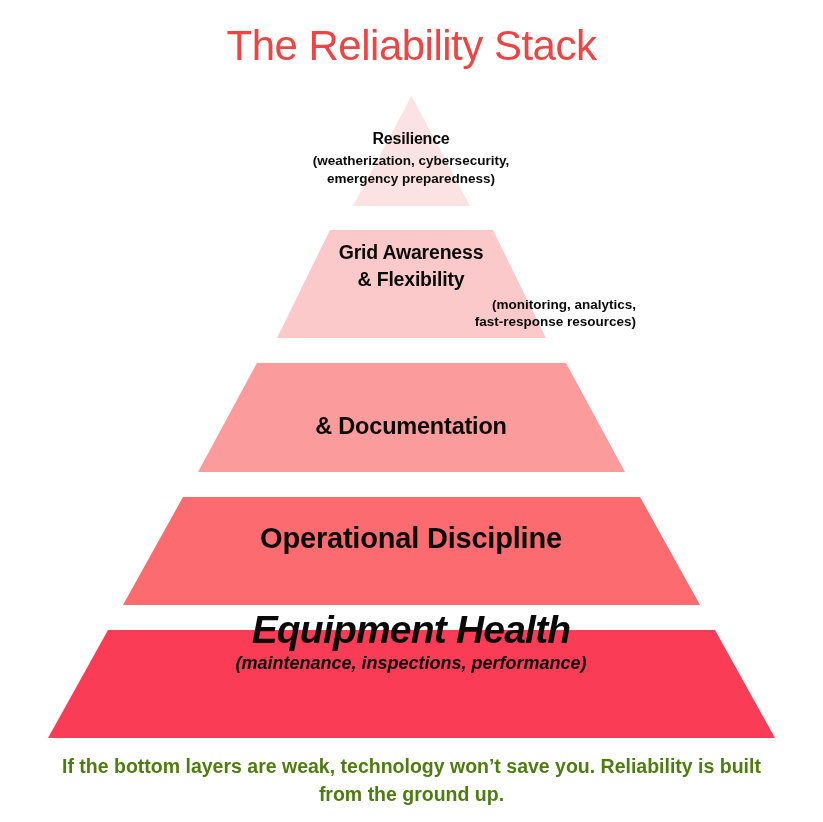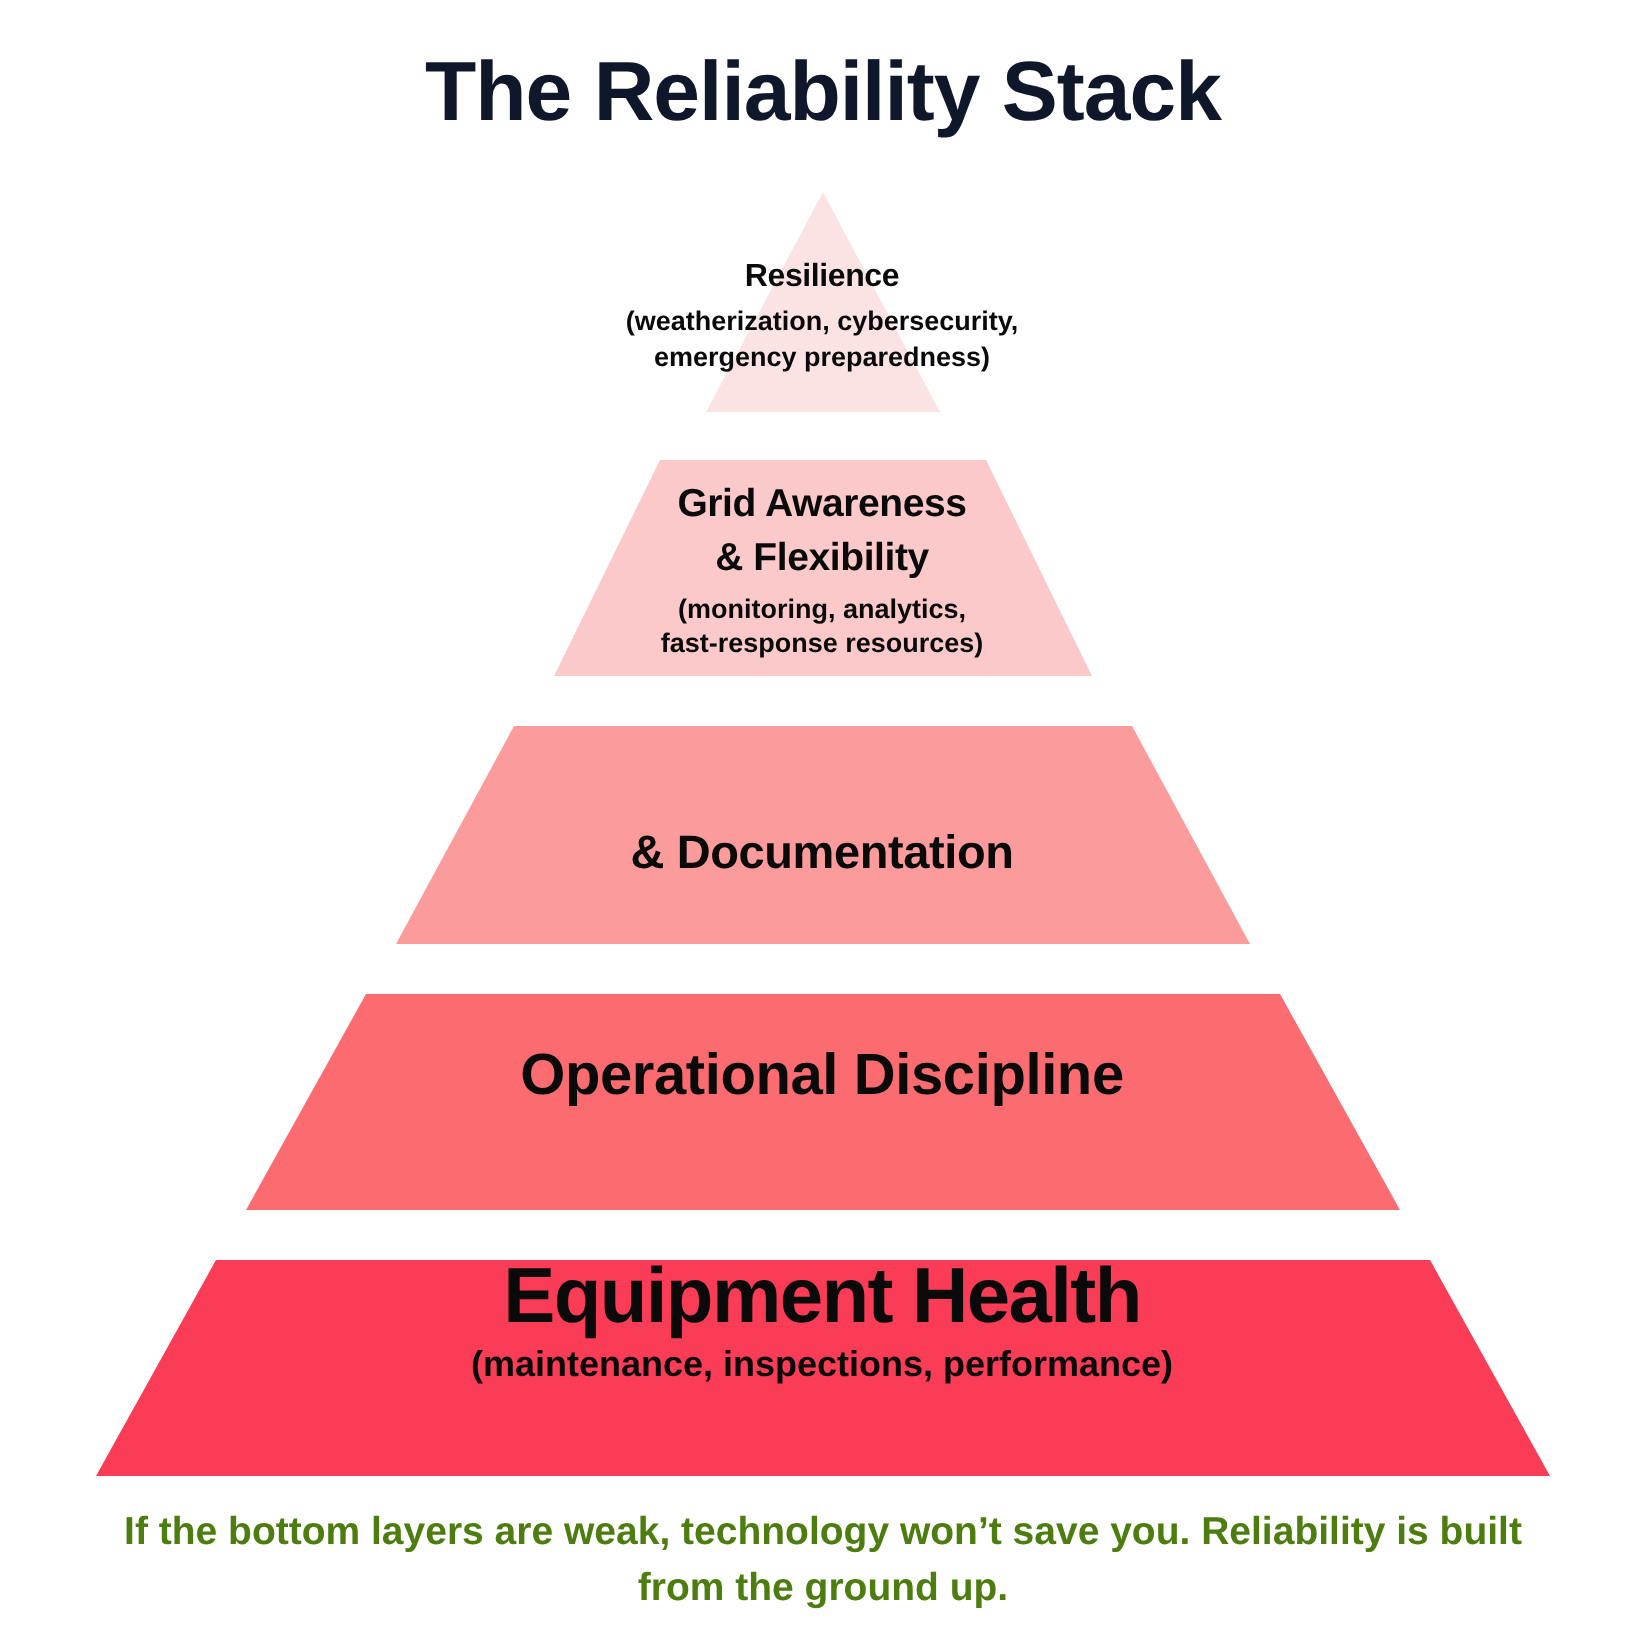--- a/index.html
+++ b/index.html
@@ -21,23 +21,23 @@
   }
 
   
   .page-title {
     position: absolute;
     left: 0;
     top: 22px;
     width: 823px;
     text-align: center;
     font-size: 42px;
-    font-weight: 700;
+    font-weight: 400;
     letter-spacing: -0.5px;
-    color: #0f172a;
+    color: #ef4444;
     line-height: 1.15;
   }
 
   
   .pyramid {
     position: absolute;
     left: 0;
     top: 0;
     width: 823px;
     height: 822px;
@@ -67,34 +67,34 @@
   }
 
   
   #tier-text-1 { left: 161px; top: 130px; width: 500px; }
   #tier-text-1 .tier-title { font-size: 16px; }
   #tier-text-1 .tier-sub   { font-size: 13.5px; margin-top: 3px; line-height: 1.32; }
 
   
   #tier-text-2 { left: 186px; top: 239px; width: 450px; }
   #tier-text-2 .tier-title { font-size: 19.5px; line-height: 1.4; }
-  #tier-text-2 .tier-sub   { font-size: 13.5px; margin-top: 2px; line-height: 1.32; }
+  #tier-text-2 .tier-sub   { font-size: 13.5px; margin-top: 2px; line-height: 1.32; text-align: right; }
 
   
   #tier-text-3 { left: 136px; top: 377px; width: 550px; }
   #tier-text-3 .tier-title { font-size: 23.5px; line-height: 1.4; }
   #tier-text-3 .tier-sub   { font-size: 14.5px; margin-top: 3px; }
 
   
   #tier-text-4 { left: 111px; top: 520px; width: 600px; }
   #tier-text-4 .tier-title { font-size: 29px; line-height: 1.25; }
   #tier-text-4 .tier-sub   { font-size: 17px; margin-top: 5px; }
 
   
-  #tier-text-5 { left: 61px; top: 627px; width: 700px; }
+  #tier-text-5 { left: 61px; top: 608px; width: 700px; font-style: italic; }
   #tier-text-5 .tier-title { font-size: 39px; line-height: 1.15; letter-spacing: -0.8px; }
   #tier-text-5 .tier-sub   { font-size: 18px; margin-top: 0; }
 
   
   .footer-caption {
     position: absolute;
     left: 50px;
     top: 752px;
     width: 723px;
     text-align: center;

